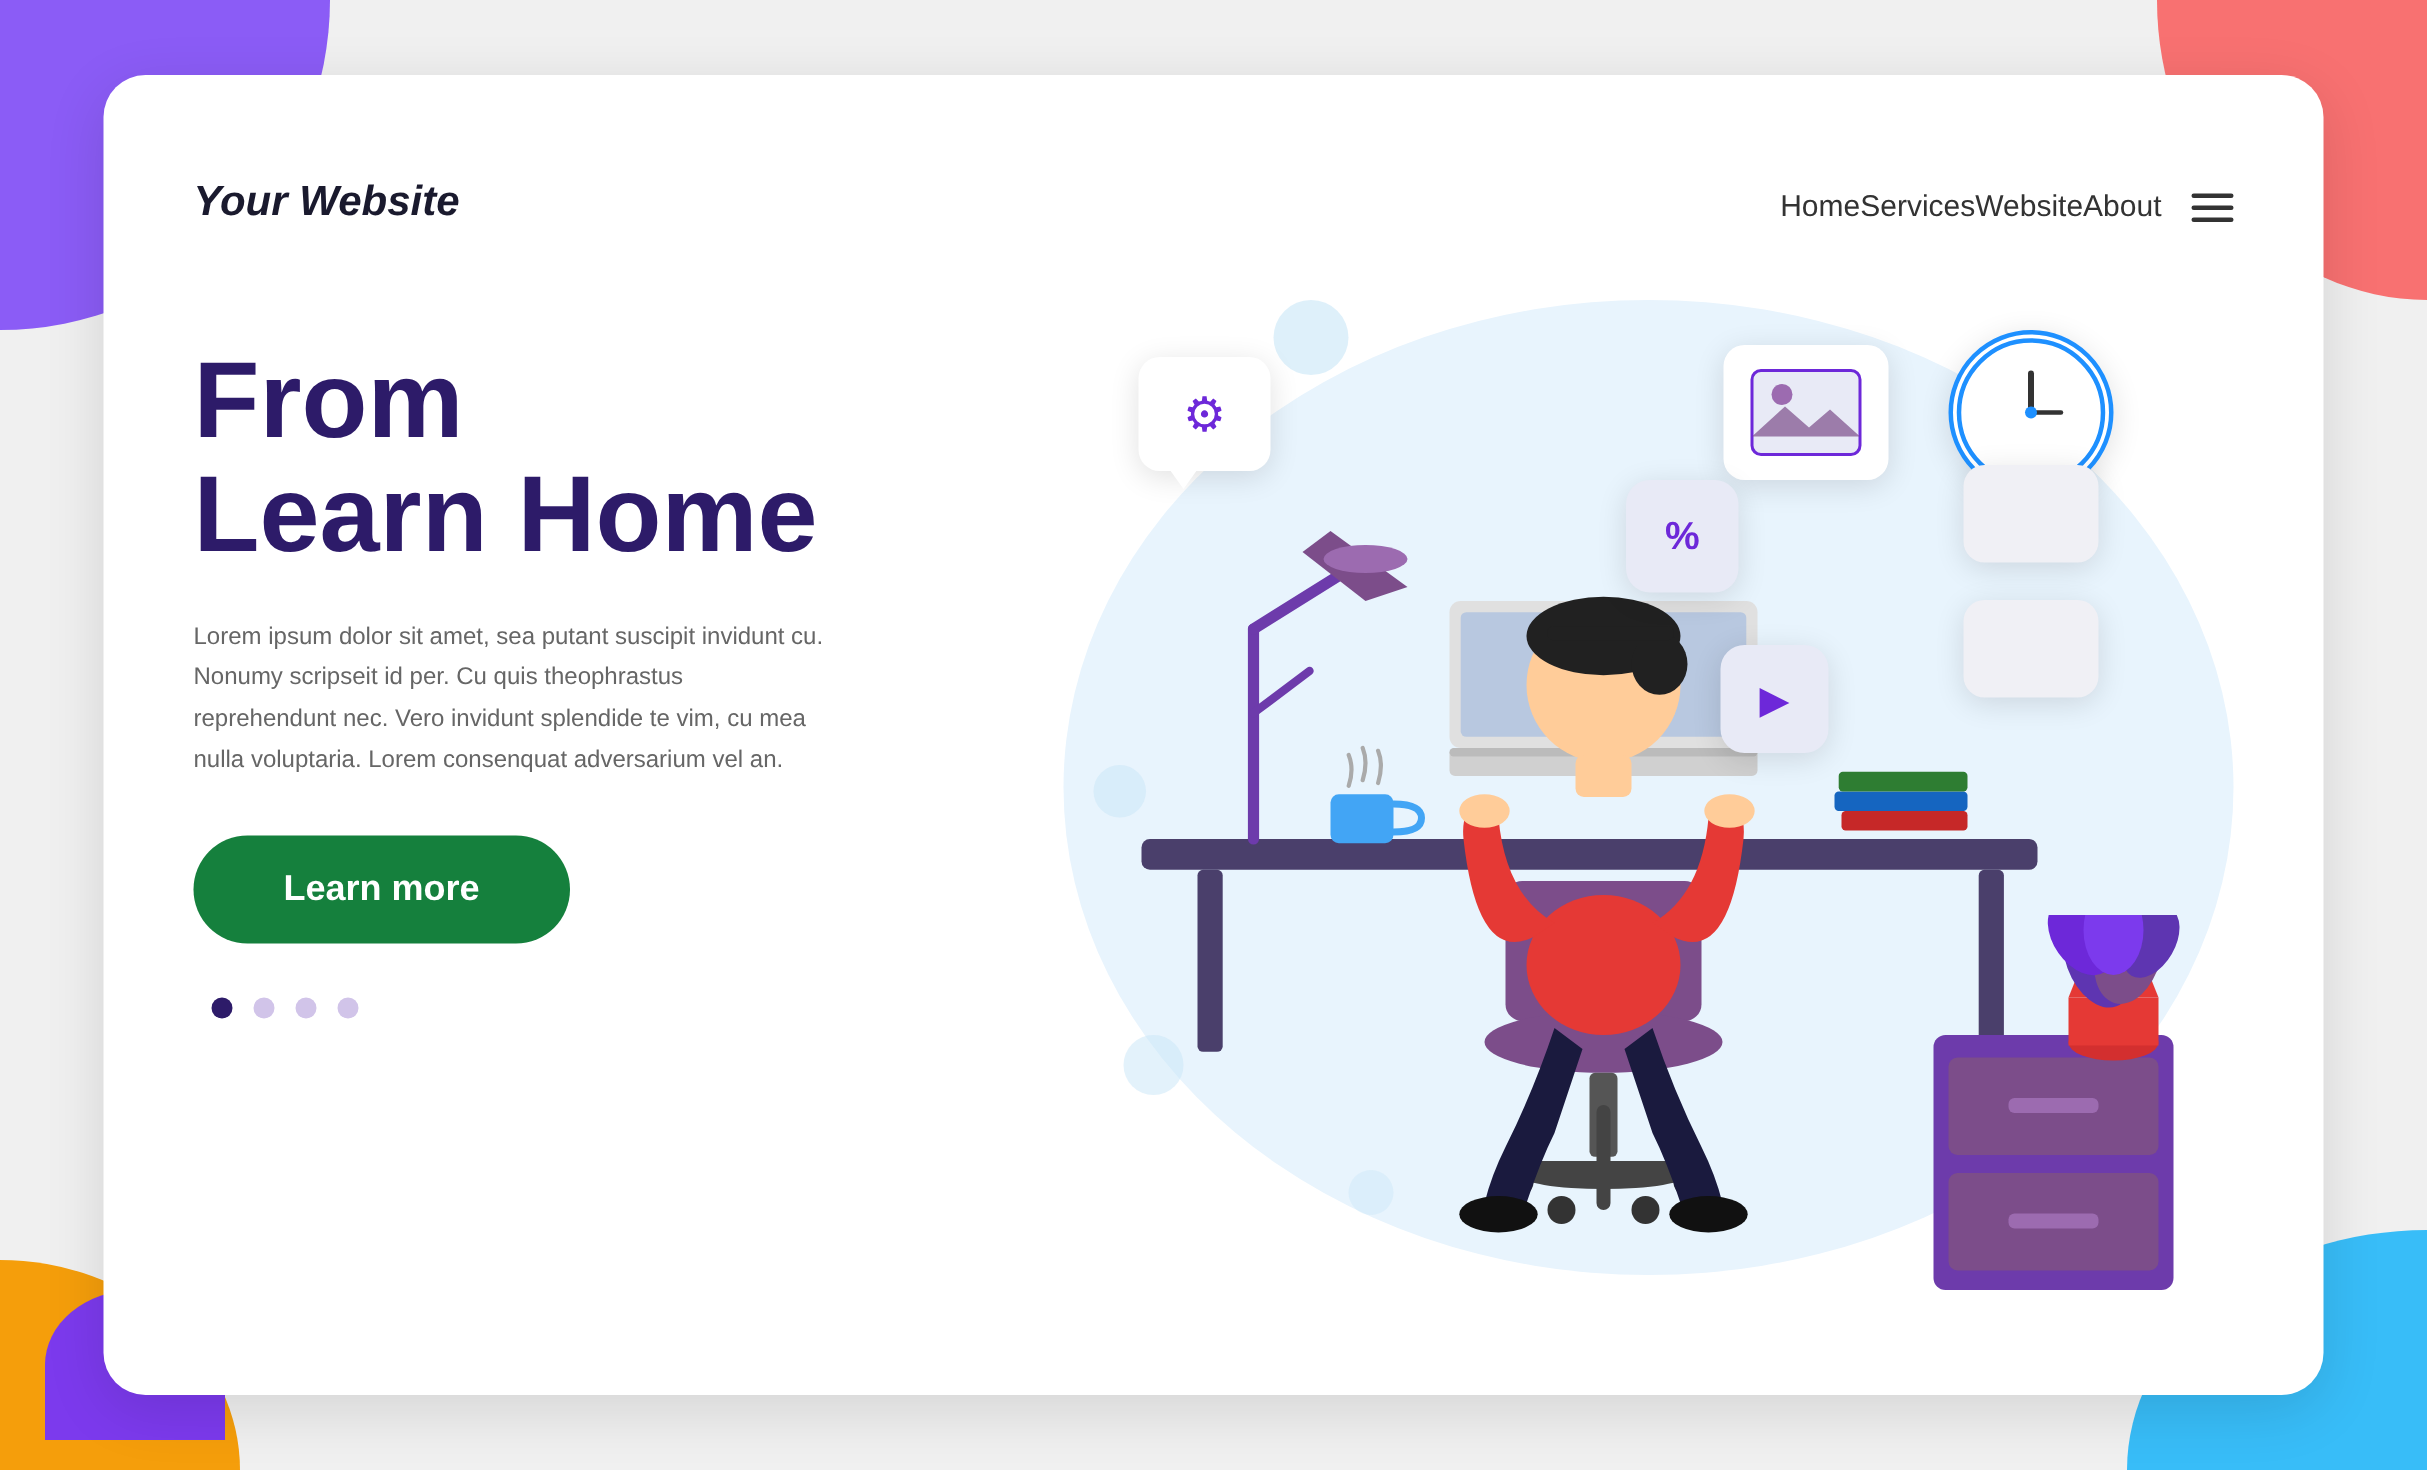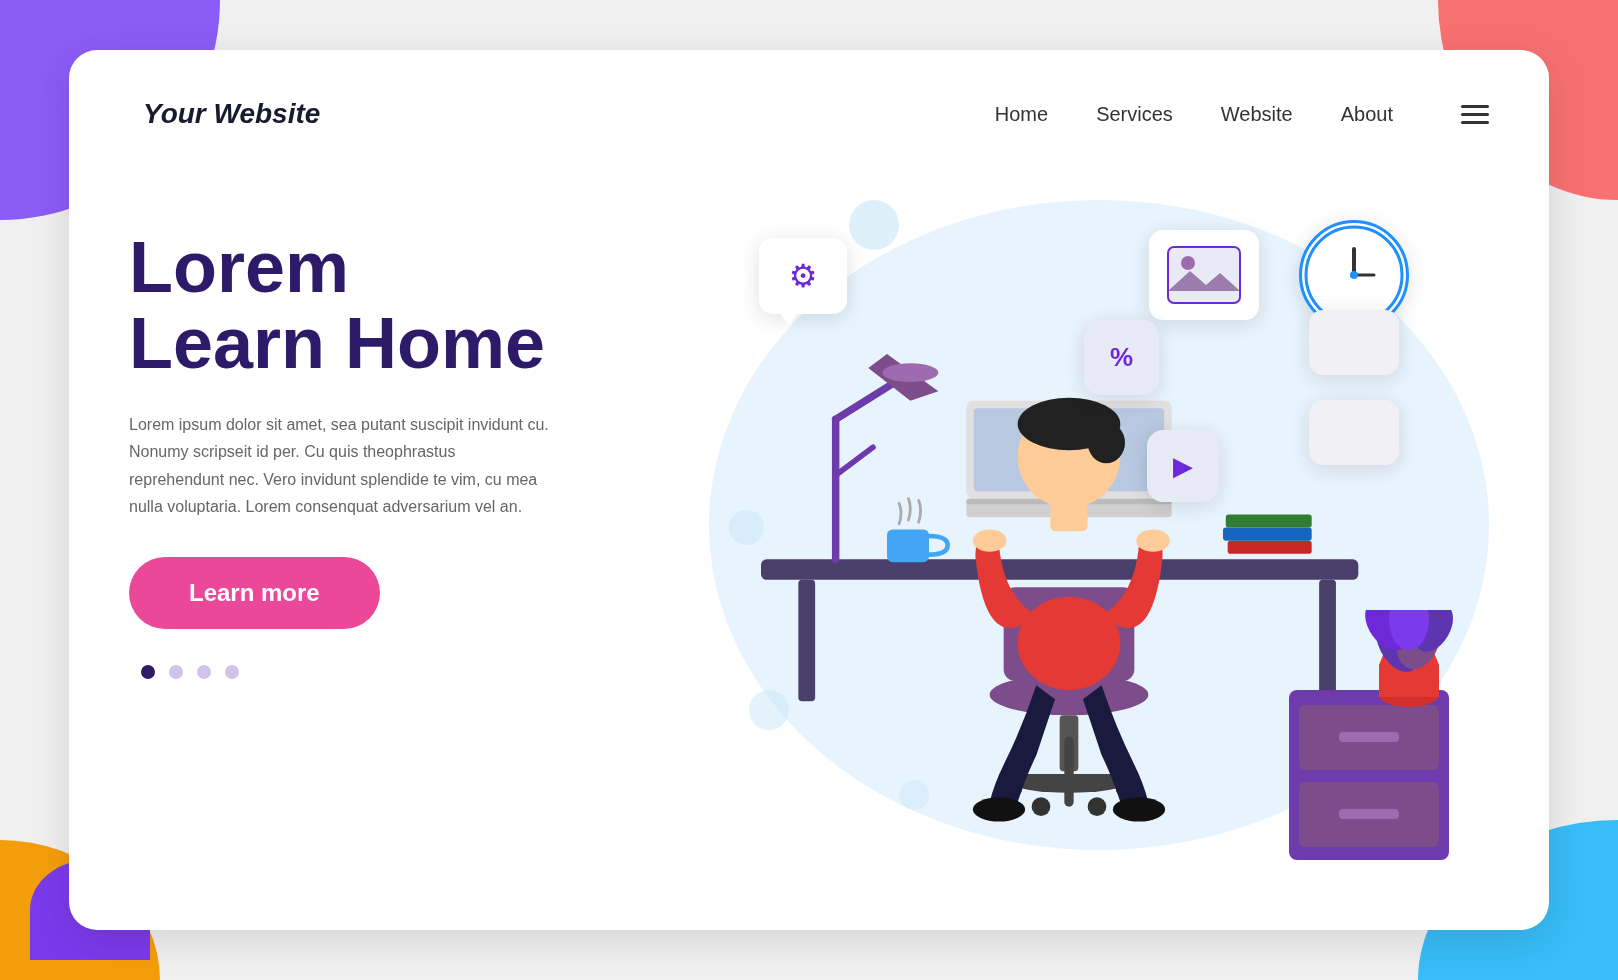--- a/index.html
+++ b/index.html
@@ -64,36 +64,34 @@
       height: 880px;
       background: #ffffff;
       border-radius: 28px;
       overflow: hidden;
       box-shadow: 0 10px 40px rgba(0,0,0,0.12);
     }
 
     
     .header {
       display: flex;
-      align-items: center;
+      align-items: flex-end;
       justify-content: space-between;
       padding: 28px 60px 0 60px;
       height: 100px;
-      margin-left: 14px;
     }
     .logo {
       font-size: 28px;
       font-weight: 800;
       color: #1a1a2e;
       font-style: italic;
     }
     .nav {
       display: flex;
       align-items: center;
-      gap: 48px;
     }
     .nav-item {
       font-size: 20px;
       color: #333;
       cursor: pointer;
       font-weight: 400;
     }
     .hamburger {
       cursor: pointer;
       display: flex;
@@ -131,21 +129,21 @@
       margin-bottom: 30px;
     }
     .hero-description {
       font-size: 16px;
       color: #666;
       line-height: 1.7;
       max-width: 420px;
       margin-bottom: 37px;
     }
     .learn-more-btn {
-      background: #ec4899;
+      background: #15803d;
       color: white;
       border: none;
       border-radius: 50px;
       padding: 22px 60px;
       font-size: 24px;
       font-weight: 600;
       cursor: pointer;
       display: inline-block;
       margin-bottom: 36px;
     }
@@ -314,21 +312,21 @@
         <span></span>
         <span></span>
       </div>
     </div>
   </div>
 
   <div class="main">
 
     <div class="left-content">
       <h1 class="hero-title">
-        <span>Lorem</span><br>
+        <span>From</span><br>
         <span>Learn Home</span>
       </h1>
       <p class="hero-description">Lorem ipsum dolor sit amet, sea putant suscipit invidunt cu. Nonumy scripseit id per. Cu quis theophrastus reprehendunt nec. Vero invidunt splendide te vim, cu mea nulla voluptaria. Lorem consenquat adversarium vel an.</p>
       <button class="learn-more-btn">Learn more</button>
       <div class="dots">
         <div class="dot dot-active"></div>
         <div class="dot dot-inactive"></div>
         <div class="dot dot-inactive"></div>
         <div class="dot dot-inactive"></div>
       </div>

